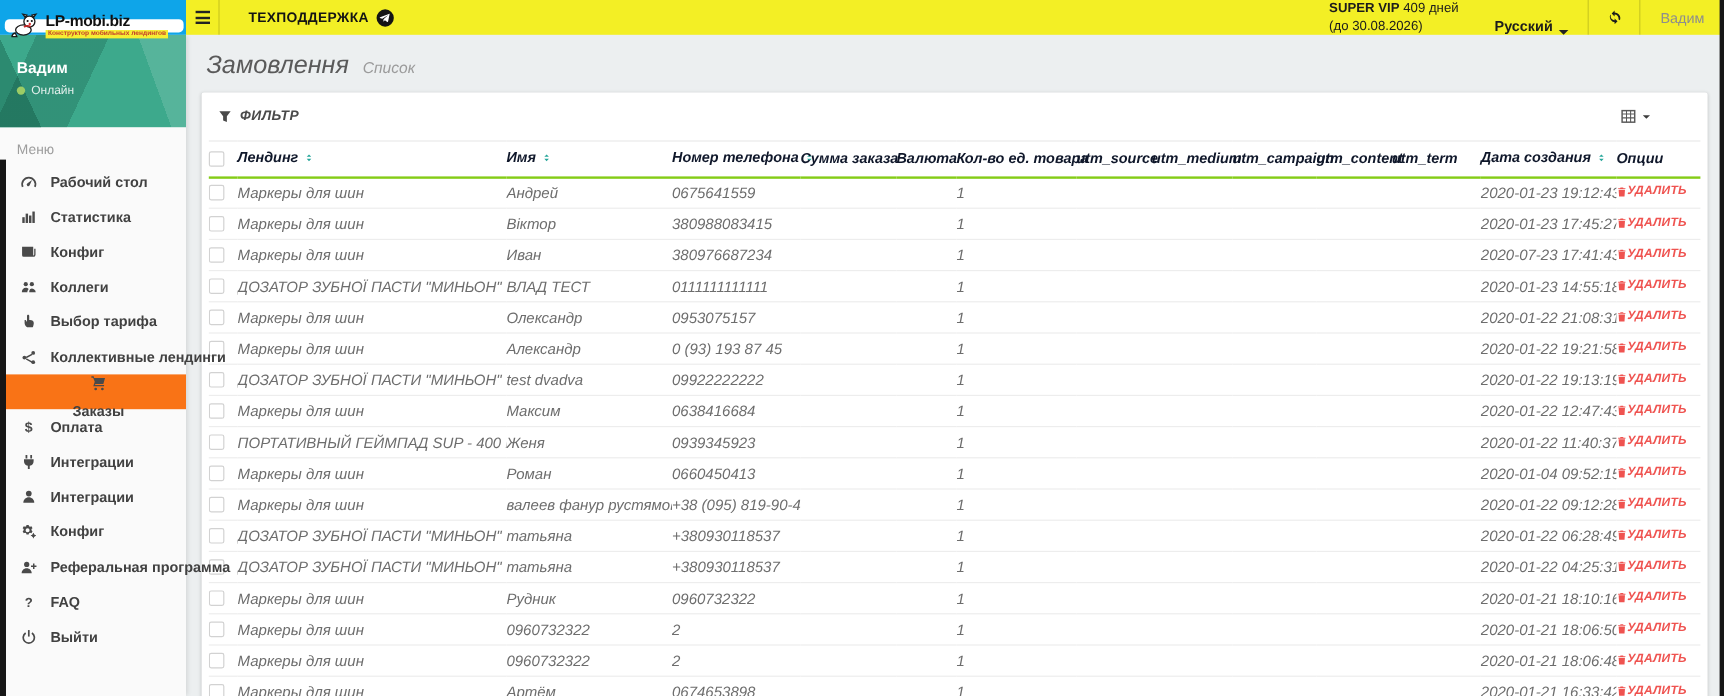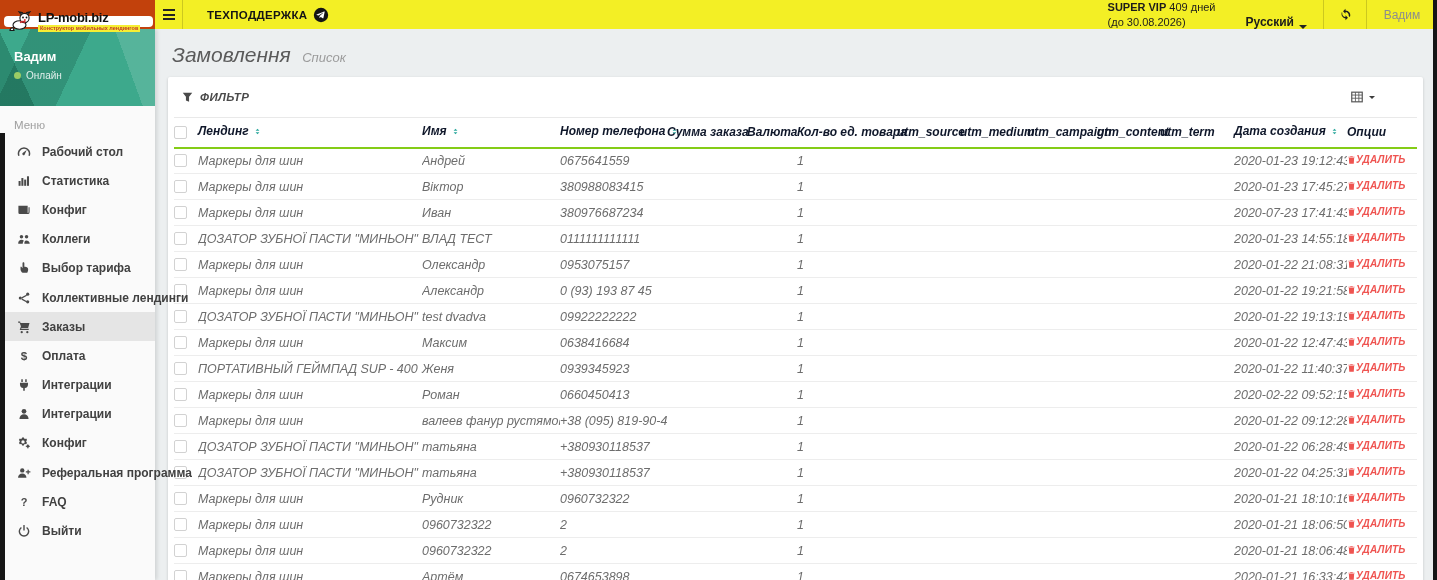--- a/index.html
+++ b/index.html
@@ -3,21 +3,21 @@
 <meta charset="utf-8">
 <style>
   * { box-sizing: border-box; margin: 0; padding: 0; }
   html,body { width:1437px; height:580px; overflow:hidden; }
   body {
     font-family:"Liberation Sans", sans-serif;
     background:#eceff0; position:relative; color:#444;
   }
   
   .topbar { position:absolute; top:0; left:0; right:0; height:29px; display:flex; z-index:30; }
-  .logo-wrap { width:155px; background:#c2410c; padding:16px 2px 2px 4px; flex:none; }
+  .logo-wrap { width:155px; background:#0ea5e9; padding:16px 2px 2px 4px; flex:none; }
   .logo-box { background:#fff; border-radius:4px; height:100%; display:flex; align-items:center; padding-left:5px; gap:5px; }
   .logo-dog svg { width:24px; height:21px; display:block; }
   .logo-text { line-height:1; }
   .brand { font-size:13px; font-weight:bold; color:#111; letter-spacing:-.3px; }
   .tagline { font-size:5.5px; font-weight:bold; color:#c43a2b; background:#f6ee33; padding:1px 2px; margin-top:1px; white-space:nowrap; }
   .yellowbar { flex:1; background:#f3ef25; display:flex; align-items:stretch; }
   .burger { width:28px; display:flex; flex-direction:column; justify-content:center; align-items:center; gap:2.5px; border-right:1px solid rgba(0,0,0,.16); cursor:pointer; }
   .burger i { display:block; width:12px; height:2px; background:#222; }
   .support { display:flex; align-items:center; gap:6px; padding:0 20px 0 24px; cursor:pointer; }
   .support-label { font-size:11.5px; font-weight:bold; color:#141414; letter-spacing:.3px; }
@@ -37,21 +37,21 @@
       linear-gradient(250deg, rgba(255,255,255,.13) 0%, rgba(255,255,255,.13) 22%, transparent 22%),
       linear-gradient(295deg, transparent 52%, rgba(0,40,30,.18) 52%, rgba(0,40,30,.18) 84%, transparent 84%),
       linear-gradient(65deg, #2c8a70 0%, #2c8a70 18%, transparent 18%);
     background-color:#3da械#3da98c; background-color:#3da98c;
   }
   .user-name { color:#fff; font-weight:bold; font-size:13px; }
   .user-status { margin-top:6px; display:flex; align-items:center; gap:5px; font-size:10px; color:rgba(255,255,255,.85); }
   .dot { width:7px; height:7px; border-radius:50%; background:#9ccc65; }
   .menu-label { padding:13px 14px 6px; font-size:11.5px; color:#9e9e9e; }
   .menu-item { height:29.2px; display:flex; align-items:center; gap:10px; padding:0 6px 0 15px; cursor:pointer; }
-  .menu-item.active { background:#e5e5e5; }
+  .menu-item.active { background:#f97316;flex-direction:column; }
   .mi-icon { width:17px; flex:none; display:flex; justify-content:center; color:#4a4a4a; }
   .mi-icon svg { width:14px; height:14px; fill:currentColor; }
   .mi-label { font-size:12px; font-weight:bold; color:#414141; white-space:nowrap; }
   .side-scroll { position:absolute; left:0; top:104px; bottom:0; width:5px; background:#161616; }
   
   .main { position:absolute; top:29px; left:155px; right:0; bottom:0; background:#eceff0; padding:12px 14px 0 13px; overflow:hidden;font-style:italic; }
   .page-head { padding:2px 0 10px 4px; }
   .page-title { display:inline; font-size:21px; font-weight:normal; color:#5a5a5a; }
   .page-sub { display:inline; font-size:13px; color:#9b9b9b; margin-left:7px; }
   .card { background:#fff; border-radius:2px; box-shadow:0 1px 3px rgba(0,0,0,.18); padding:0 6px; height:620px; }
@@ -553,21 +553,21 @@
             <td>Роман</td>
             <td>0660450413</td>
             <td></td>
             <td></td>
             <td>1</td>
             <td></td>
             <td></td>
             <td></td>
             <td></td>
             <td></td>
-            <td>2020-02-22 09:52:15</td>
+            <td>2020-01-04 09:52:15</td>
             <td><span class="del-btn">
                 <svg viewBox="0 0 16 16">
                   <path d="M6 1.2h4l.4 1.1h3v1.3H2.6V2.3h3zM3.3 4.6h9.4l-.7 10.2H4z"></path>
                 </svg>
                 <span>УДАЛИТЬ</span>
               </span></td>
           </tr>
           <tr>
             <td>
               <div class="cbx"></div>

